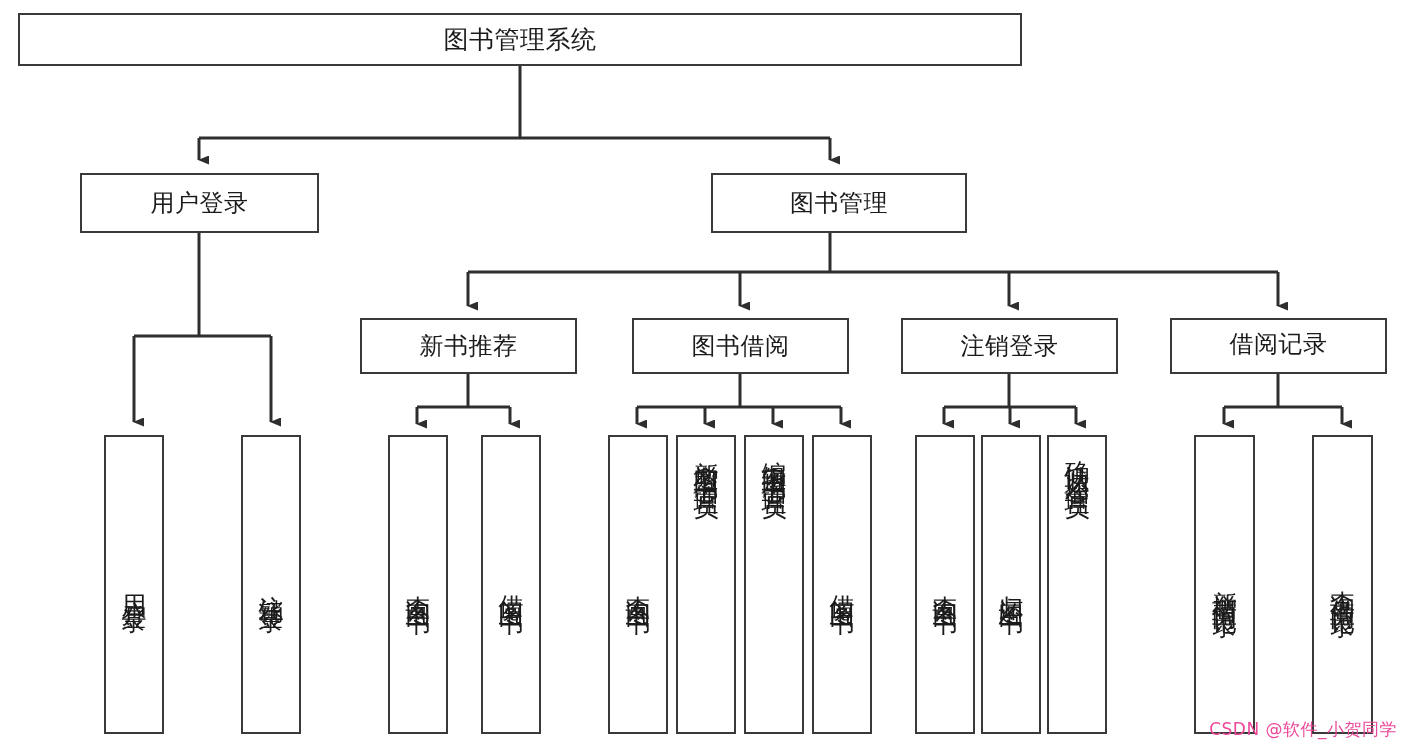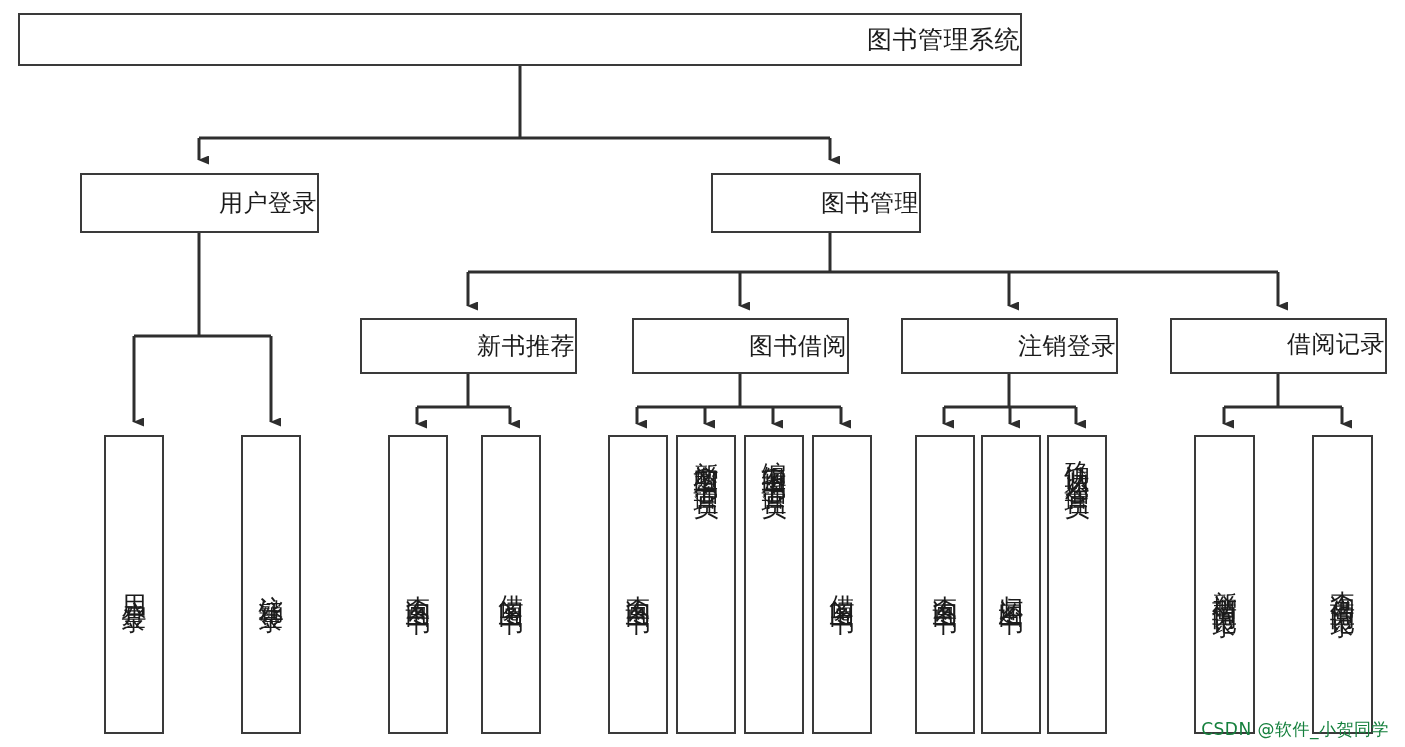--- a/index.html
+++ b/index.html
@@ -26,21 +26,21 @@
     height: 747px;
     pointer-events: none;
   }
   .node {
     position: absolute;
     box-sizing: border-box;
     background: #ffffff;
     border: 2px solid #3a3a3a;
     display: flex;
     align-items: center;
-    justify-content: flex-end;
+    justify-content: center;
     color: #1b1b1b;
   }
   .node-label {
     display: block;
     text-align: center;
     line-height: 1.18;
     letter-spacing: 0.5px;
   }
   
   .node.horiz .node-label {
@@ -63,24 +63,24 @@
     line-height: 1.0;
     letter-spacing: 5px;
     white-space: nowrap;
   }
   .node.vert.centered {
     align-items: center;
     padding-top: 0;
   }
   #watermark {
     position: absolute;
-    right: 16px;
+    right: 8px;
     bottom: 6px;
     font-size: 17px;
-    color: #15803d;
+    color: #ec4899;
     letter-spacing: 0.5px;
     white-space: nowrap;
     user-select: none;
   }
 </style>
 </head>
 <body>
 
 <div id="diagram-root">
 
@@ -136,21 +136,21 @@
   </svg>
 
   <div class="node horiz root" style="left:18px; top:13px; width:1004px; height:53px;">
     <span class="node-label">图书管理系统</span>
   </div>
 
   <div class="node horiz" style="left:80px; top:173px; width:239px; height:60px;">
     <span class="node-label">用户登录</span>
   </div>
 
-  <div class="node horiz" style="left:711px; top:173px; width:210px; height:60px;">
+  <div class="node horiz" style="left:711px; top:173px; width:256px; height:60px;">
     <span class="node-label">图书管理</span>
   </div>
 
   <div class="node horiz" style="left:632px; top:318px; width:217px; height:56px;">
     <span class="node-label">图书借阅</span>
   </div>
 
   <div class="node horiz" style="left:360px; top:318px; width:217px; height:56px;">
     <span class="node-label">新书推荐</span>
   </div>

